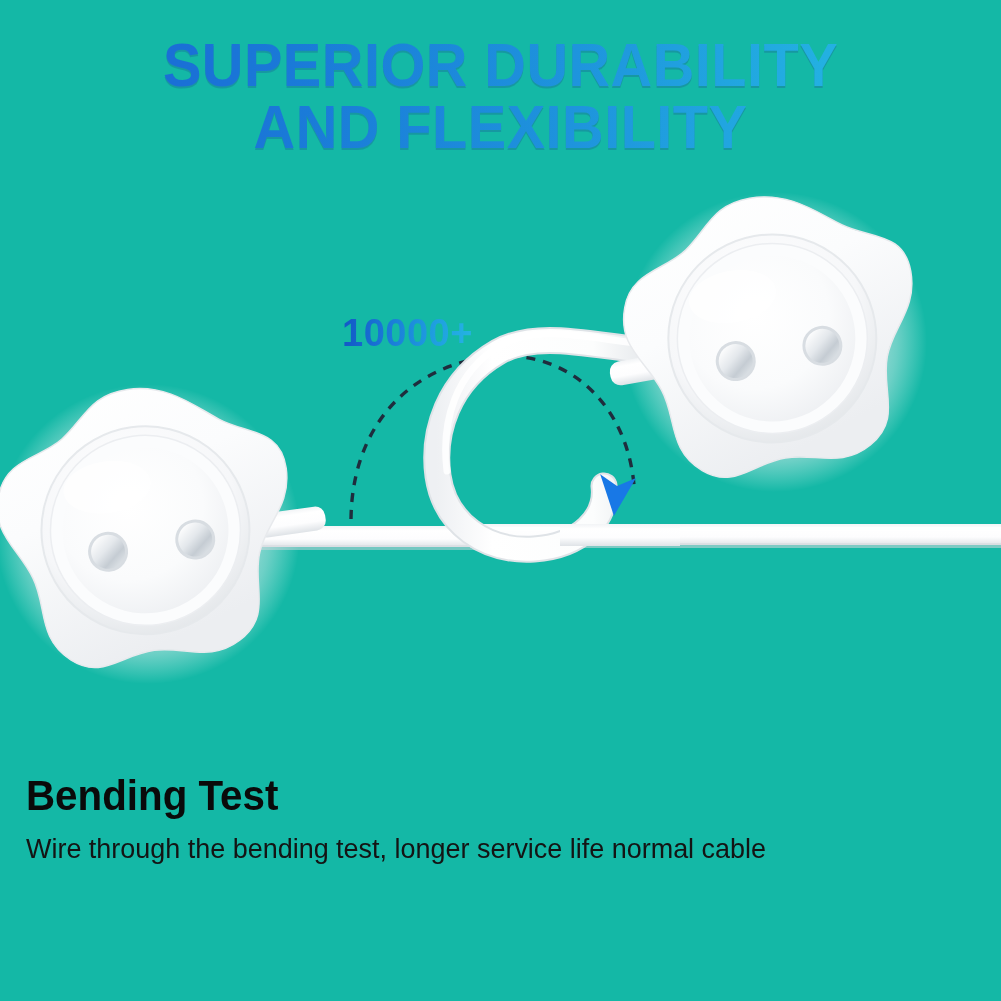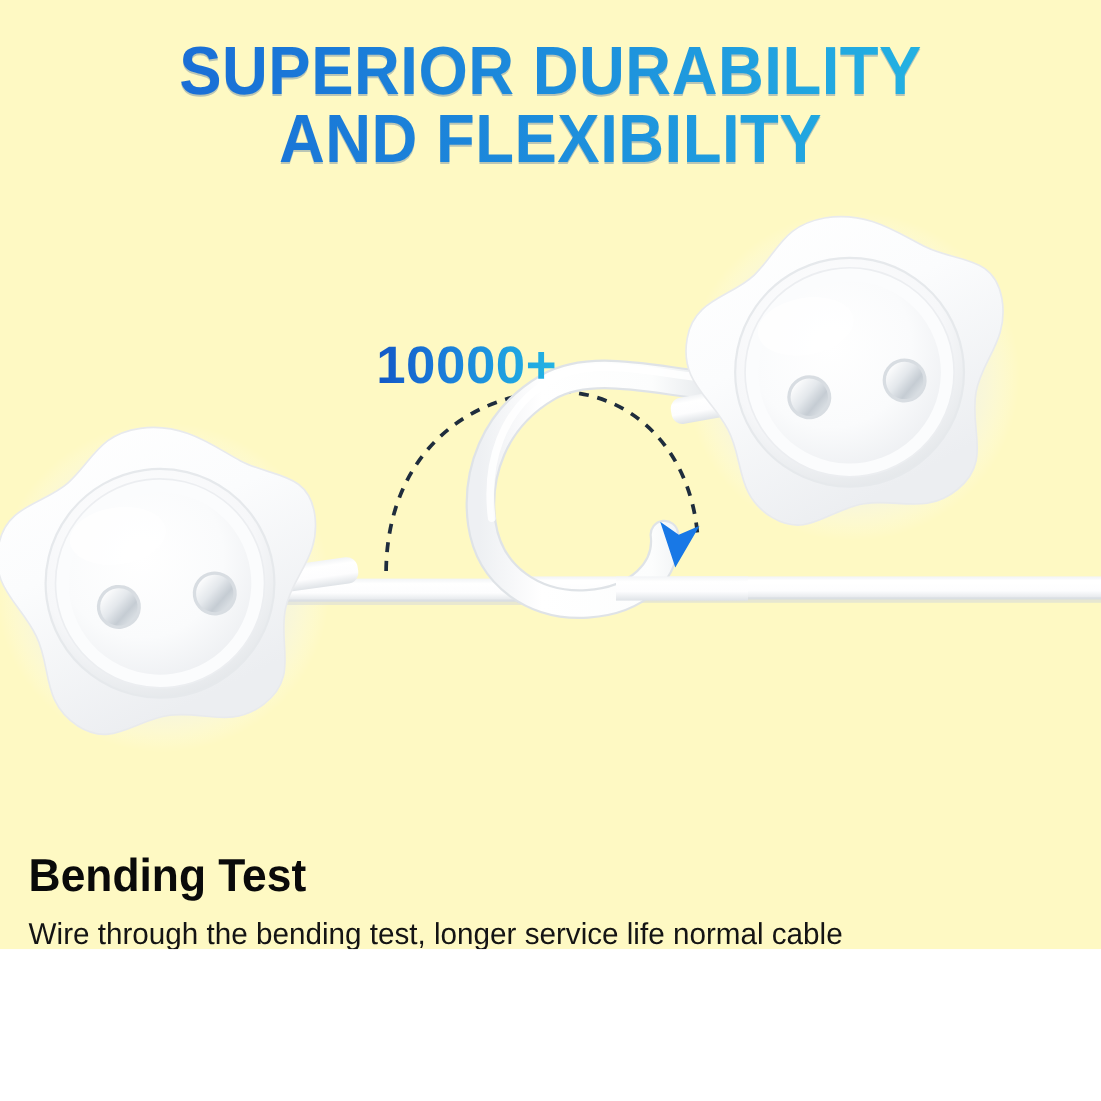--- a/index.html
+++ b/index.html
@@ -8,22 +8,22 @@
     padding: 0;
     background: #ffffff;
   }
   body {
     font-family: "Liberation Sans", sans-serif;
   }
 
   .canvas {
     position: relative;
     width: 1001px;
-    height: 863px;
-    background: #fef9c3;
+    height: 1001px;
+    background: #14b8a6;
     overflow: hidden;
   }
 
   
   .headline {
     position: absolute;
     left: 0;
     top: 34px;
     width: 1001px;
     text-align: center;
@@ -58,21 +58,21 @@
     user-select: none;
   }
   .hl-shadow .hl-line { display: block; transform: scaleX(0.93); }
   .headline { z-index: 2; }
 
   
   .count-label {
     position: absolute;
     left: 342px;
     top: 308px;
-    font-size: 48px;
+    font-size: 38px;
     font-weight: bold;
     letter-spacing: 0.5px;
     line-height: 50px;
     background-image: linear-gradient(90deg, #1257c6 0%, #1a7ad8 35%, #1fa0e0 72%, #24b4e3 100%);
     -webkit-background-clip: text;
     background-clip: text;
     color: transparent;
     -webkit-text-fill-color: transparent;
     z-index: 8;
     user-select: none;

